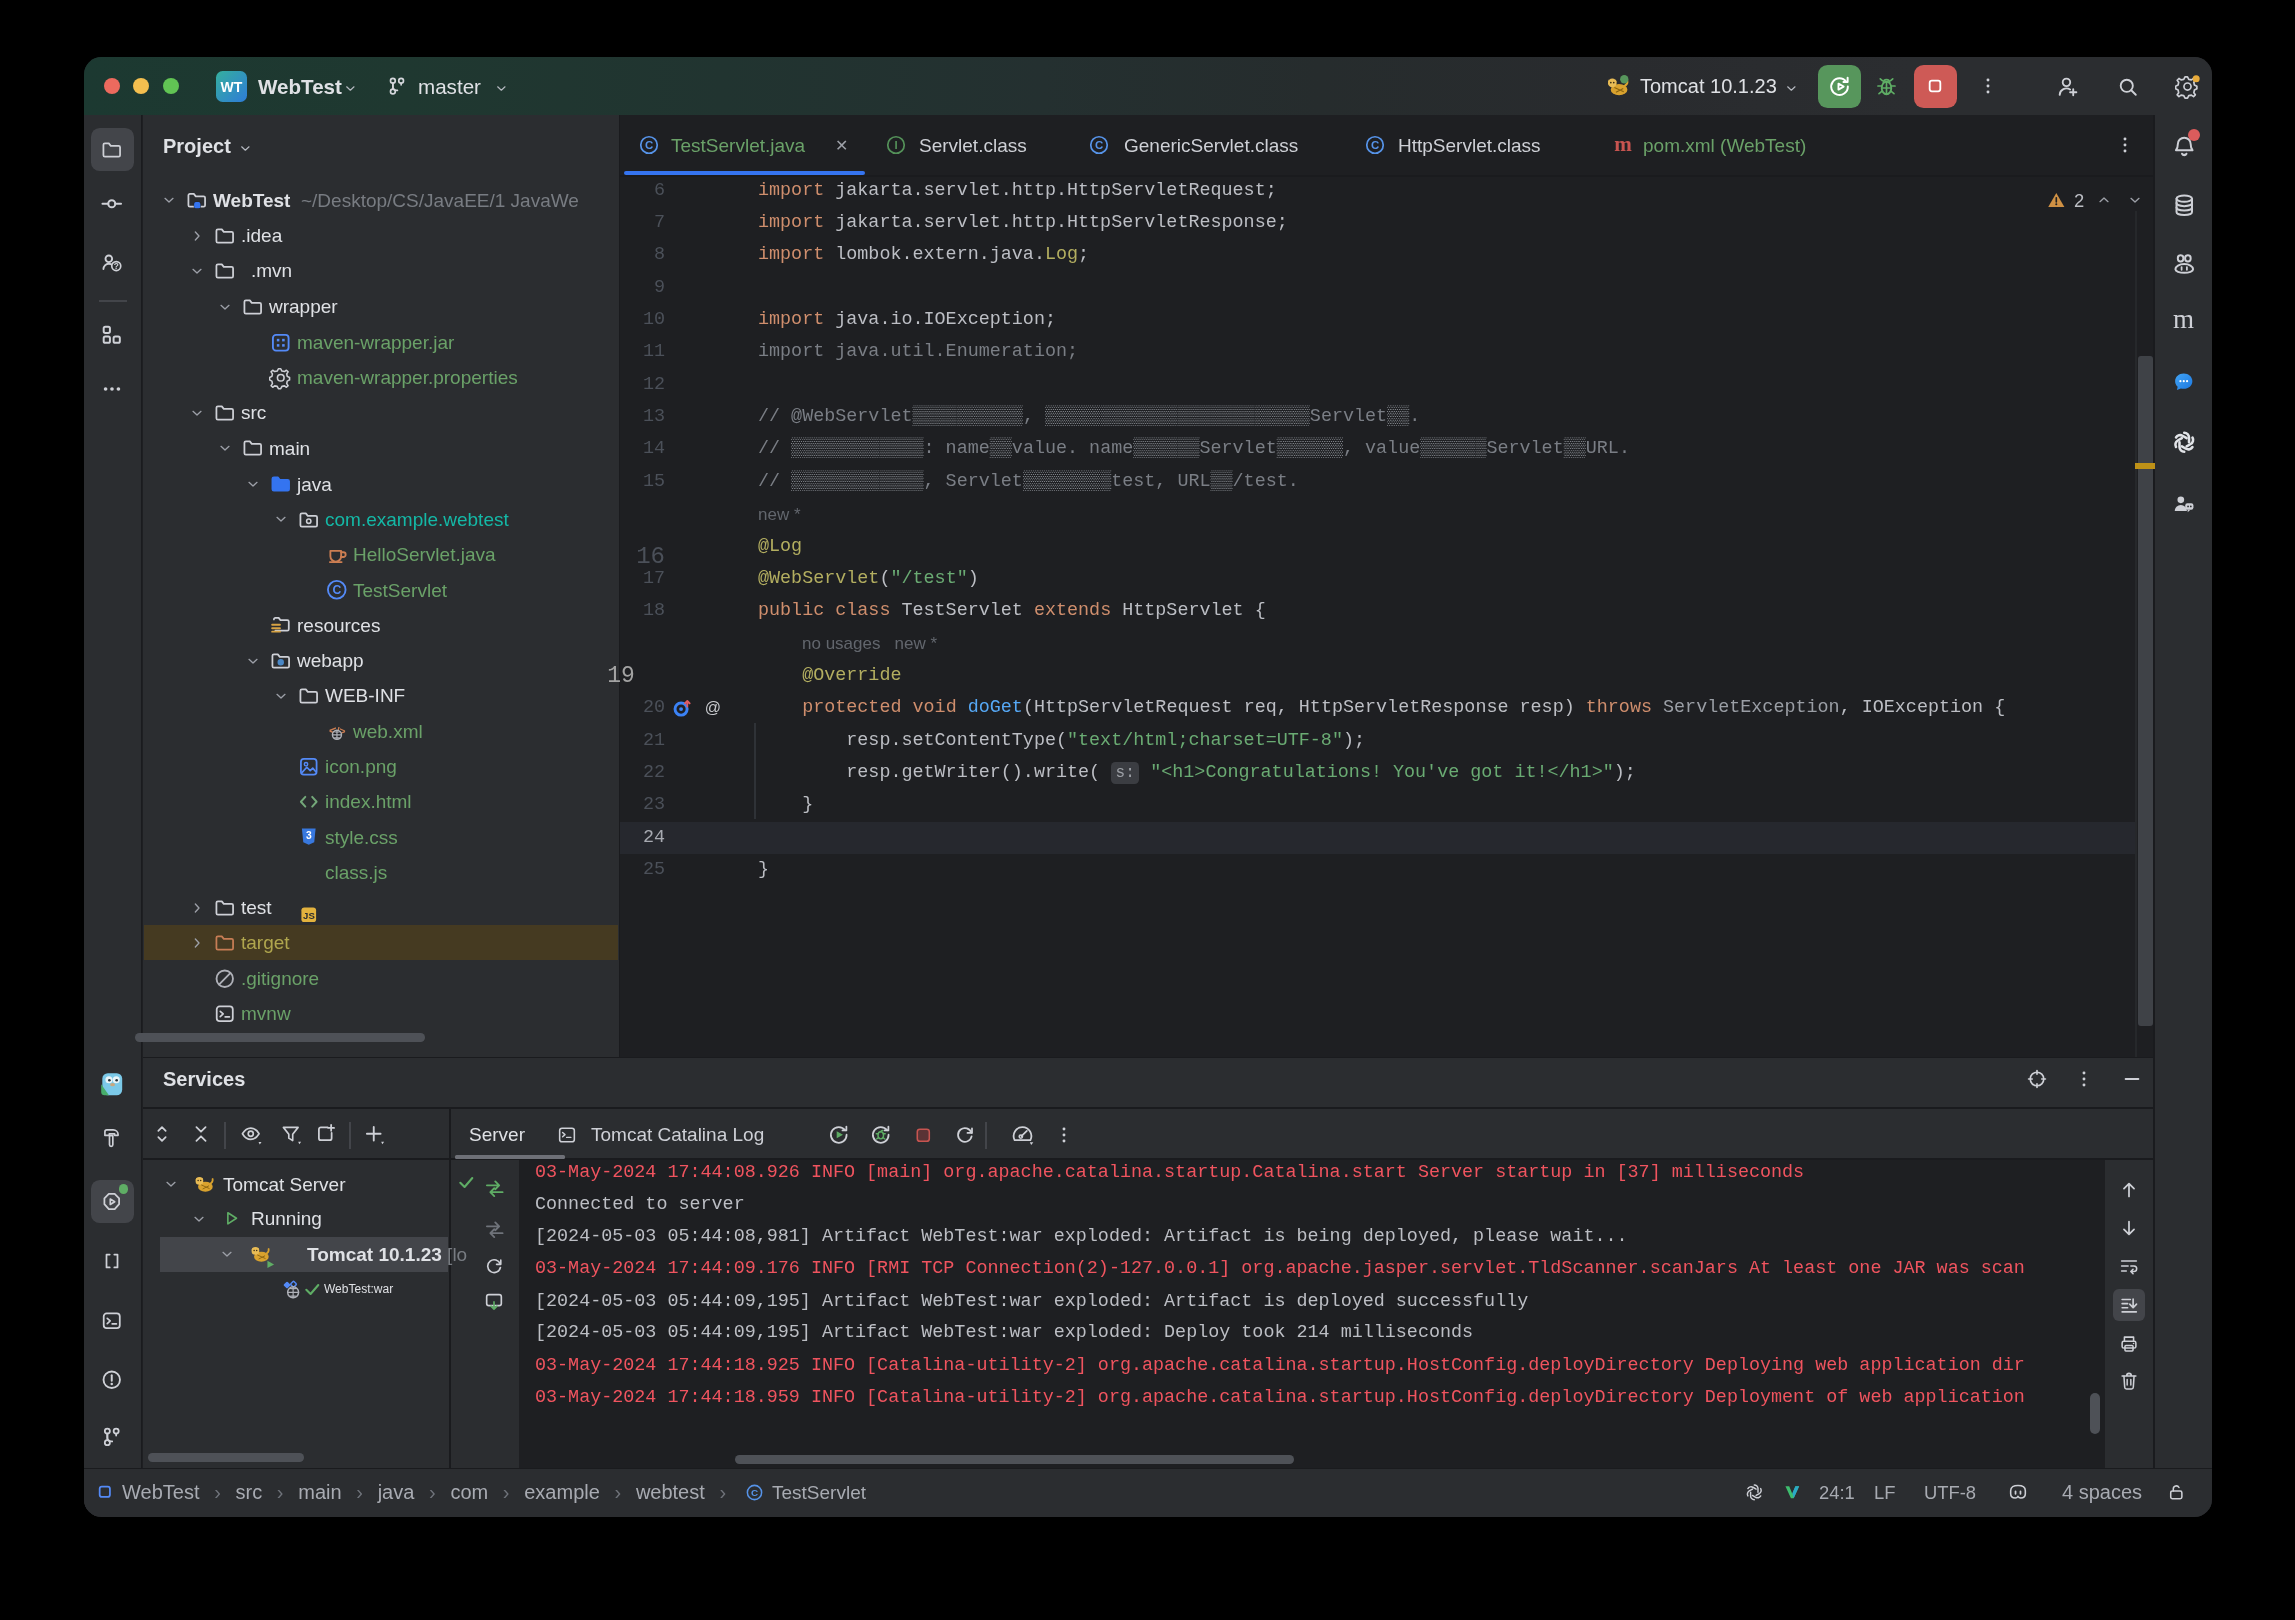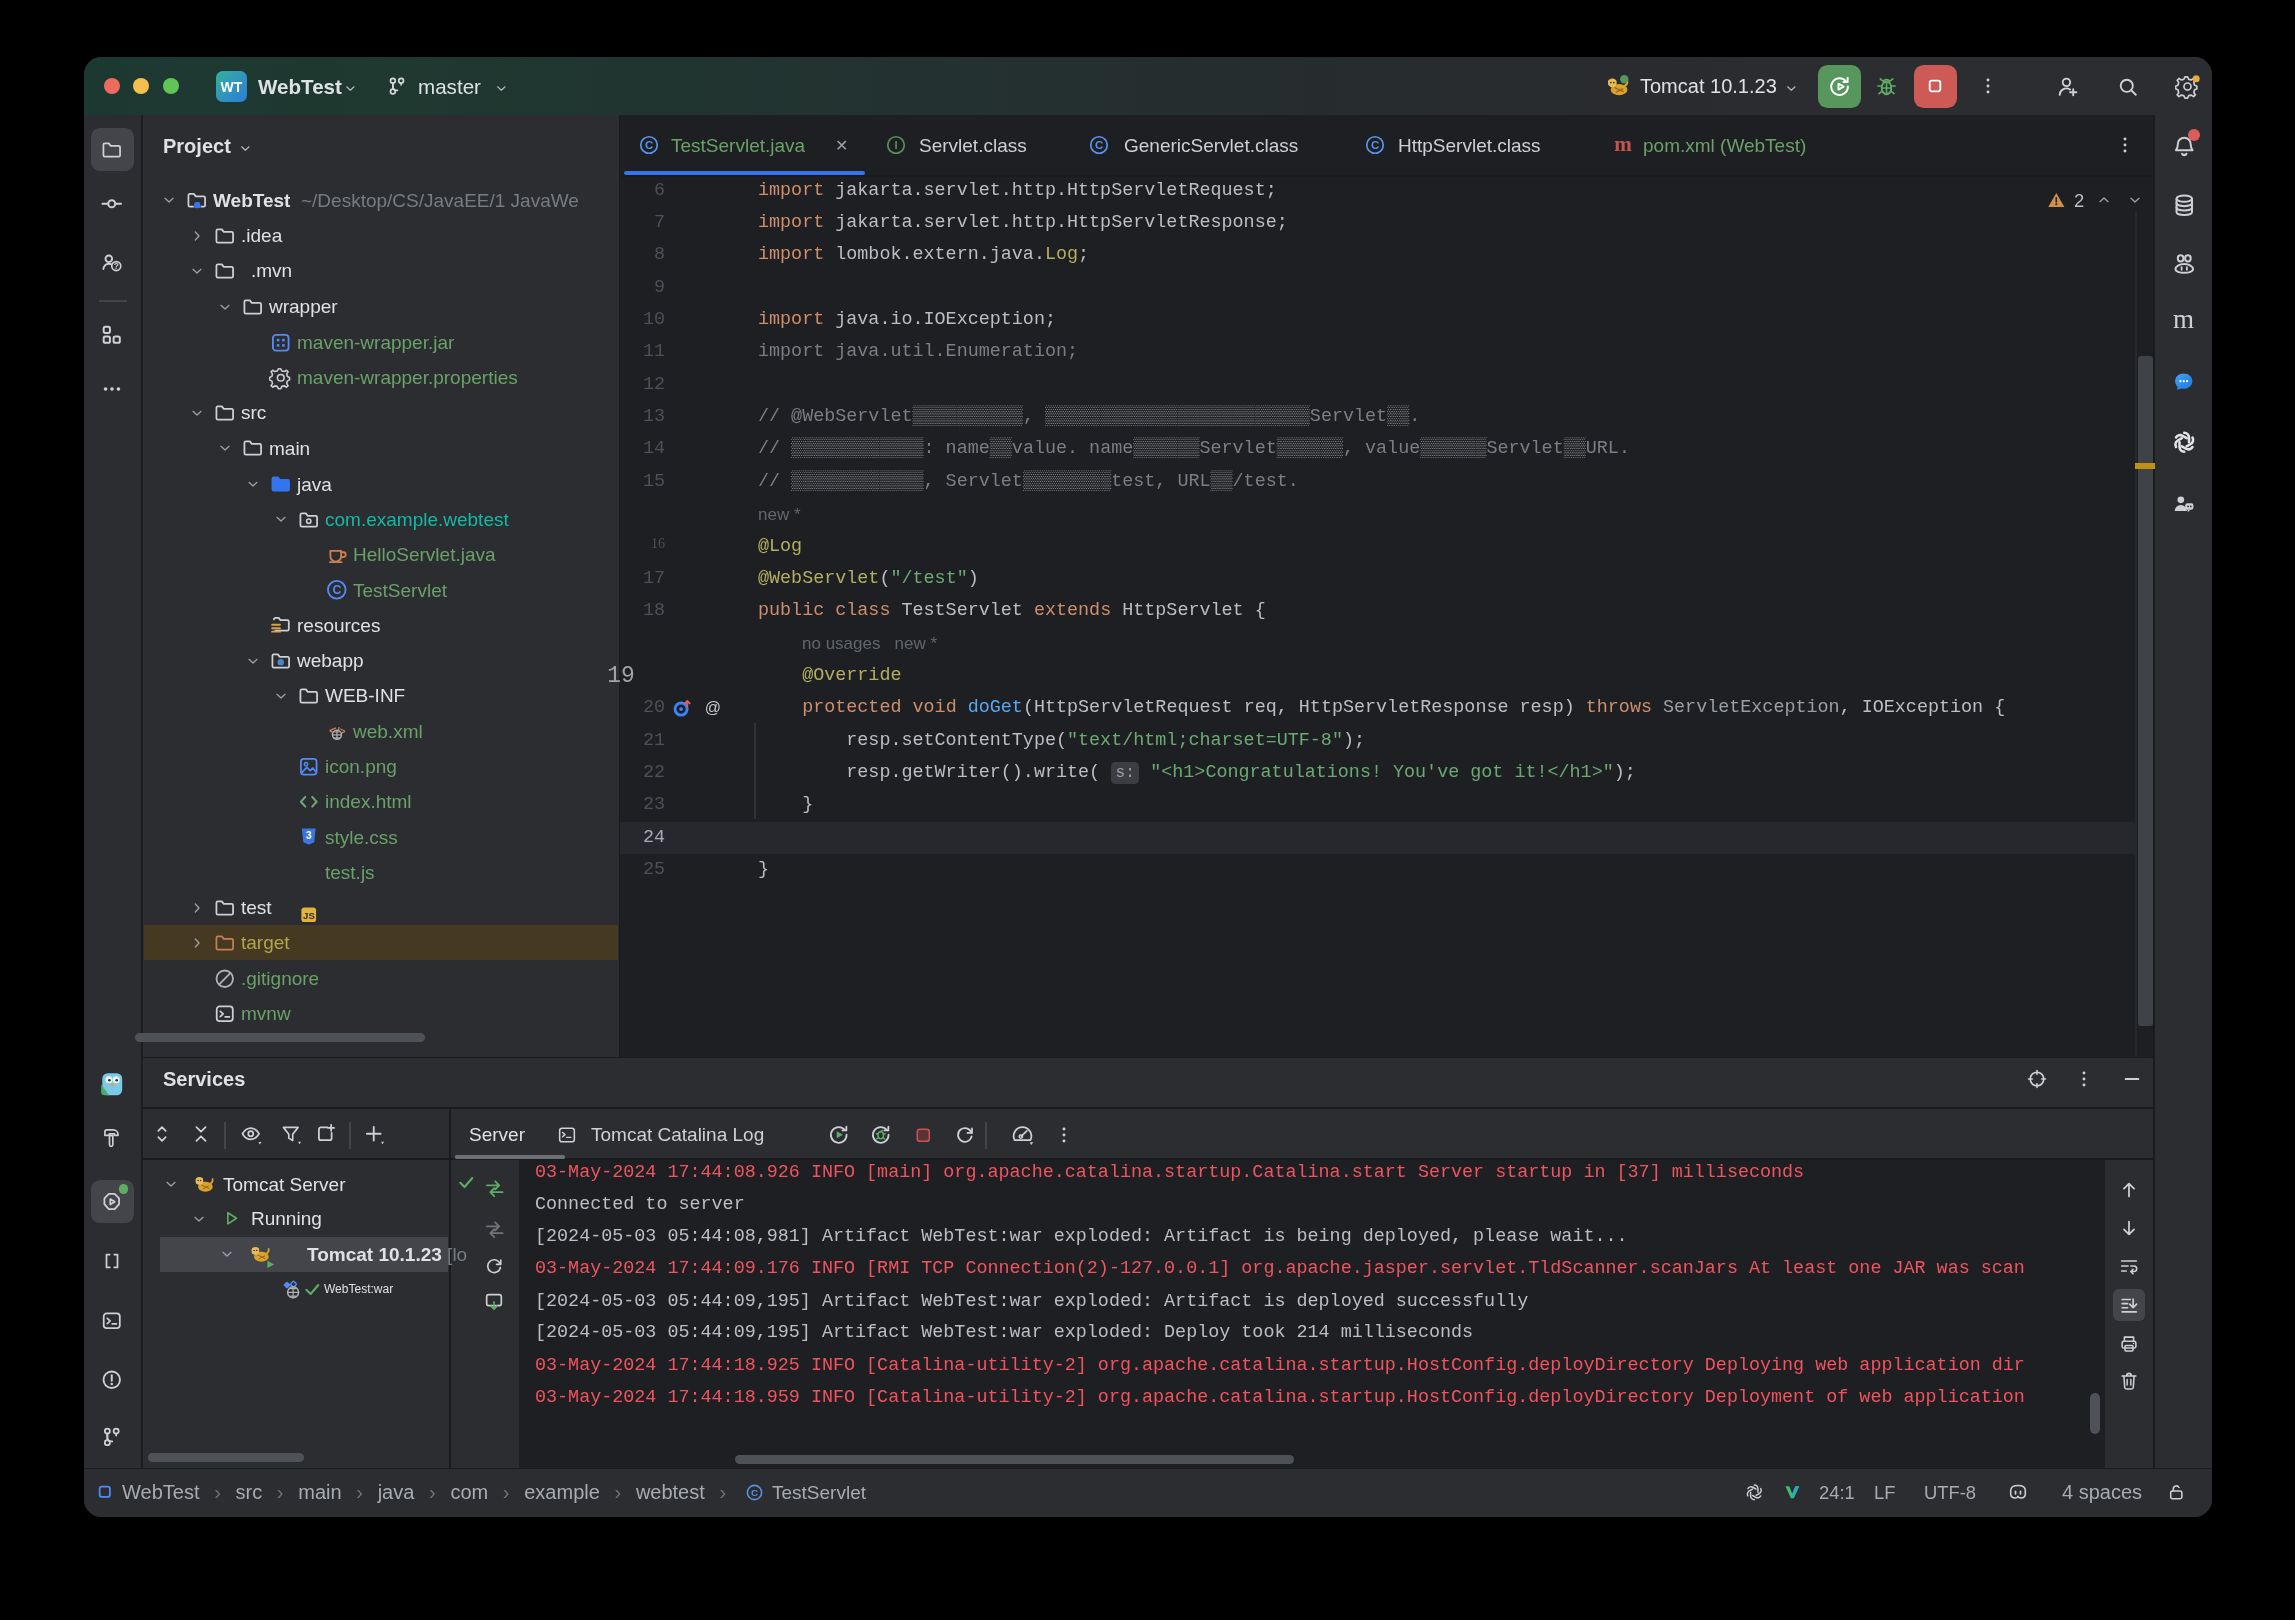--- a/index.html
+++ b/index.html
@@ -391,21 +391,21 @@
           <text x="12.1" y="14.8" fill="#fff" font-family="Liberation Sans" font-size="10.5" font-weight="bold" text-anchor="middle">3</text>
         </svg>
       </div>
       <div style="position:absolute;left:241px;top:768px;height:25px;line-height:25px;color:#DFE1E5;font-size:19px;font-family:'Liberation Sans', sans-serif;white-space:pre;"><span style="color:#6AA168;">style.css</span></div>
       <div style="position:absolute;left:213px;top:804px;width:23.5px;height:23.5px;display:flex;align-items:center;justify-content:center;margin-top:42px;">
         <svg width="23.5" height="23.5" viewBox="0 0 24 24" fill="none" style="">
           <rect x="4.5" y="4.5" width="15" height="15" rx="3" fill="#E2B23E"></rect>
           <text x="12.2" y="16" fill="#2B2D30" font-family="Liberation Sans" font-size="9.8" font-weight="bold" text-anchor="middle">JS</text>
         </svg>
       </div>
-      <div style="position:absolute;left:241px;top:803px;height:25px;line-height:25px;color:#DFE1E5;font-size:19px;font-family:'Liberation Sans', sans-serif;white-space:pre;"><span style="color:#6AA168;">test.js</span></div>
+      <div style="position:absolute;left:241px;top:803px;height:25px;line-height:25px;color:#DFE1E5;font-size:19px;font-family:'Liberation Sans', sans-serif;white-space:pre;"><span style="color:#6AA168;">class.js</span></div>
       <div style="position:absolute;left:105px;top:843px;width:16px;height:16px;display:flex;align-items:center;justify-content:center;">
         <svg width="16" height="16" viewBox="0 0 24 24" fill="none" style="">
           <path d="M9.5 6 L15 12 L9.5 18" stroke="#9DA0A8" stroke-width="2" fill="none" stroke-linecap="round" stroke-linejoin="round"></path>
         </svg>
       </div>
       <div style="position:absolute;left:129px;top:839px;width:23.5px;height:23.5px;display:flex;align-items:center;justify-content:center;">
         <svg width="23.5" height="23.5" viewBox="0 0 24 24" fill="none" style="">
           <path d="M3.5 7 a1.5 1.5 0 0 1 1.5-1.5 h4 l2 2.5 h8 a1.5 1.5 0 0 1 1.5 1.5 v8 a1.5 1.5 0 0 1 -1.5 1.5 h-14 a1.5 1.5 0 0 1 -1.5 -1.5 z" stroke="#CED0D6" stroke-width="1.8" fill="none" stroke-linecap="round" stroke-linejoin="round"></path>
         </svg>
       </div>
@@ -516,21 +516,21 @@
       <div style="position:absolute;left:674px;top:247px;height:32px;line-height:32px;color:#BCBEC4;font-size:18.4px;font-family:'Liberation Mono',monospace;white-space:pre;"><span style="color:#CF8E6D;">import</span> java.io.IOException;</div>
       <div style="position:absolute;left:493px;top:279px;width:88px;height:32px;line-height:32px;text-align:right;color:#4B5059;font-size:18.4px;font-family:'Liberation Mono',monospace;">11</div>
       <div style="position:absolute;left:674px;top:279px;height:32px;line-height:32px;color:#BCBEC4;font-size:18.4px;font-family:'Liberation Mono',monospace;white-space:pre;"><span style="color:#7A7E85;">import java.util.Enumeration;</span></div>
       <div style="position:absolute;left:493px;top:312px;width:88px;height:32px;line-height:32px;text-align:right;color:#4B5059;font-size:18.4px;font-family:'Liberation Mono',monospace;">12</div>
       <div style="position:absolute;left:493px;top:344px;width:88px;height:32px;line-height:32px;text-align:right;color:#4B5059;font-size:18.4px;font-family:'Liberation Mono',monospace;">13</div>
       <div style="position:absolute;left:674px;top:344px;height:32px;line-height:32px;color:#BCBEC4;font-size:18.4px;font-family:'Liberation Mono',monospace;white-space:pre;"><span style="color:#7A7E85;">// @WebServlet</span><span style="color:#85898F;">▒▒▒▒▒▒▒▒▒▒</span><span style="color:#7A7E85;">, </span><span style="color:#85898F;">▒▒▒▒▒▒▒▒▒▒▒▒▒▒▒▒▒▒▒▒▒▒▒▒</span><span style="color:#7A7E85;">Servlet</span><span style="color:#85898F;">▒▒</span><span style="color:#7A7E85;">.</span></div>
       <div style="position:absolute;left:493px;top:376px;width:88px;height:32px;line-height:32px;text-align:right;color:#4B5059;font-size:18.4px;font-family:'Liberation Mono',monospace;">14</div>
       <div style="position:absolute;left:674px;top:376px;height:32px;line-height:32px;color:#BCBEC4;font-size:18.4px;font-family:'Liberation Mono',monospace;white-space:pre;"><span style="color:#7A7E85;">// </span><span style="color:#85898F;">▒▒▒▒▒▒▒▒▒▒▒▒</span><span style="color:#7A7E85;">: name</span><span style="color:#85898F;">▒▒</span><span style="color:#7A7E85;">value</span><span style="color:#7A7E85;">. name</span><span style="color:#85898F;">▒▒▒▒▒▒</span><span style="color:#7A7E85;">Servlet</span><span style="color:#85898F;">▒▒▒▒▒▒</span><span style="color:#7A7E85;">, value</span><span style="color:#85898F;">▒▒▒▒▒▒</span><span style="color:#7A7E85;">Servlet</span><span style="color:#85898F;">▒▒</span><span style="color:#7A7E85;">URL.</span></div>
       <div style="position:absolute;left:493px;top:409px;width:88px;height:32px;line-height:32px;text-align:right;color:#4B5059;font-size:18.4px;font-family:'Liberation Mono',monospace;">15</div>
       <div style="position:absolute;left:674px;top:409px;height:32px;line-height:32px;color:#BCBEC4;font-size:18.4px;font-family:'Liberation Mono',monospace;white-space:pre;"><span style="color:#7A7E85;">// </span><span style="color:#85898F;">▒▒▒▒▒▒▒▒▒▒▒▒</span><span style="color:#7A7E85;">, Servlet</span><span style="color:#85898F;">▒▒▒▒▒▒▒▒</span><span style="color:#7A7E85;">test, URL</span><span style="color:#85898F;">▒▒</span><span style="color:#7A7E85;">/test.</span></div>
-      <div style="position:absolute;left:493px;top:471px;width:88px;height:32px;line-height:32px;text-align:right;color:#4B5059;font-size:14px;font-family:Liberation Serif, serif;">16</div>
+      <div style="position:absolute;left:493px;top:484px;width:88px;height:32px;line-height:32px;text-align:right;color:#4B5059;font-size:24px;font-family:Liberation Mono, monospace;">16</div>
       <div style="position:absolute;left:674px;top:474px;height:32px;line-height:32px;color:#BCBEC4;font-size:18.4px;font-family:'Liberation Mono',monospace;white-space:pre;"><span style="color:#B3AE60;">@Log</span></div>
       <div style="position:absolute;left:493px;top:506px;width:88px;height:32px;line-height:32px;text-align:right;color:#4B5059;font-size:18.4px;font-family:'Liberation Mono',monospace;">17</div>
       <div style="position:absolute;left:674px;top:506px;height:32px;line-height:32px;color:#BCBEC4;font-size:18.4px;font-family:'Liberation Mono',monospace;white-space:pre;"><span style="color:#B3AE60;">@WebServlet</span>(<span style="color:#6AAB73;">"/test"</span>)</div>
       <div style="position:absolute;left:493px;top:538px;width:88px;height:32px;line-height:32px;text-align:right;color:#4B5059;font-size:18.4px;font-family:'Liberation Mono',monospace;">18</div>
       <div style="position:absolute;left:674px;top:538px;height:32px;line-height:32px;color:#BCBEC4;font-size:18.4px;font-family:'Liberation Mono',monospace;white-space:pre;"><span style="color:#CF8E6D;">public class</span> TestServlet <span style="color:#CF8E6D;">extends</span> HttpServlet {</div>
       <div style="position:absolute;left:493px;top:603px;width:88px;height:32px;line-height:32px;text-align:center;color:#a3a3a3;font-size:23px;font-family:'Liberation Mono',monospace;">19</div>
       <div style="position:absolute;left:674px;top:603px;height:32px;line-height:32px;color:#BCBEC4;font-size:18.4px;font-family:'Liberation Mono',monospace;white-space:pre;">    <span style="color:#B3AE60;">@Override</span></div>
       <div style="position:absolute;left:493px;top:635px;width:88px;height:32px;line-height:32px;text-align:right;color:#4B5059;font-size:18.4px;font-family:'Liberation Mono',monospace;">20</div>
       <div style="position:absolute;left:674px;top:635px;height:32px;line-height:32px;color:#BCBEC4;font-size:18.4px;font-family:'Liberation Mono',monospace;white-space:pre;">    <span style="color:#CF8E6D;">protected void</span> <span style="color:#56A8F5;">doGet</span>(HttpServletRequest req, HttpServletResponse resp) <span style="color:#CF8E6D;">throws</span> <span style="color:#9A9EA5;">ServletException</span>, IOException {</div>
       <div style="position:absolute;left:493px;top:668px;width:88px;height:32px;line-height:32px;text-align:right;color:#4B5059;font-size:18.4px;font-family:'Liberation Mono',monospace;">21</div>

